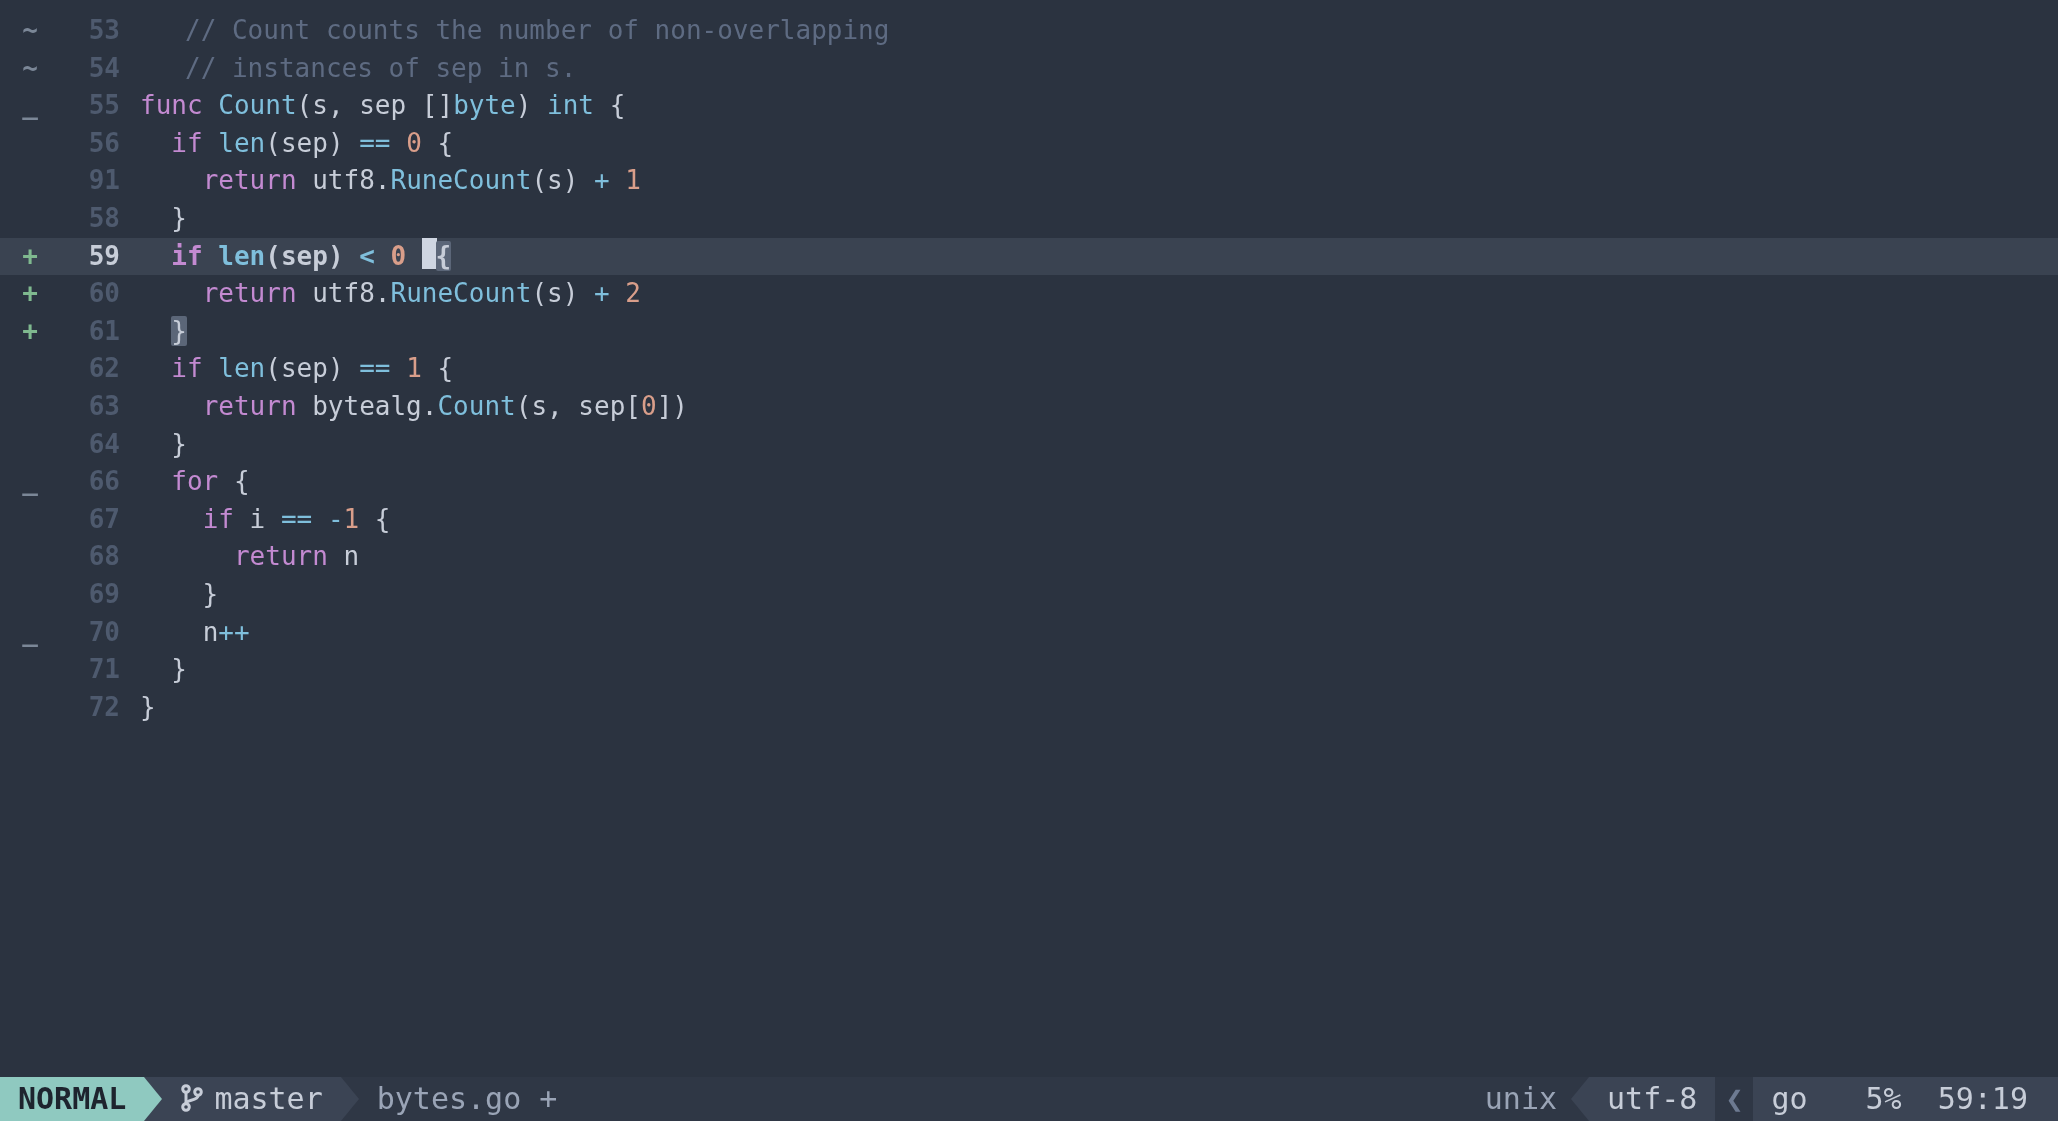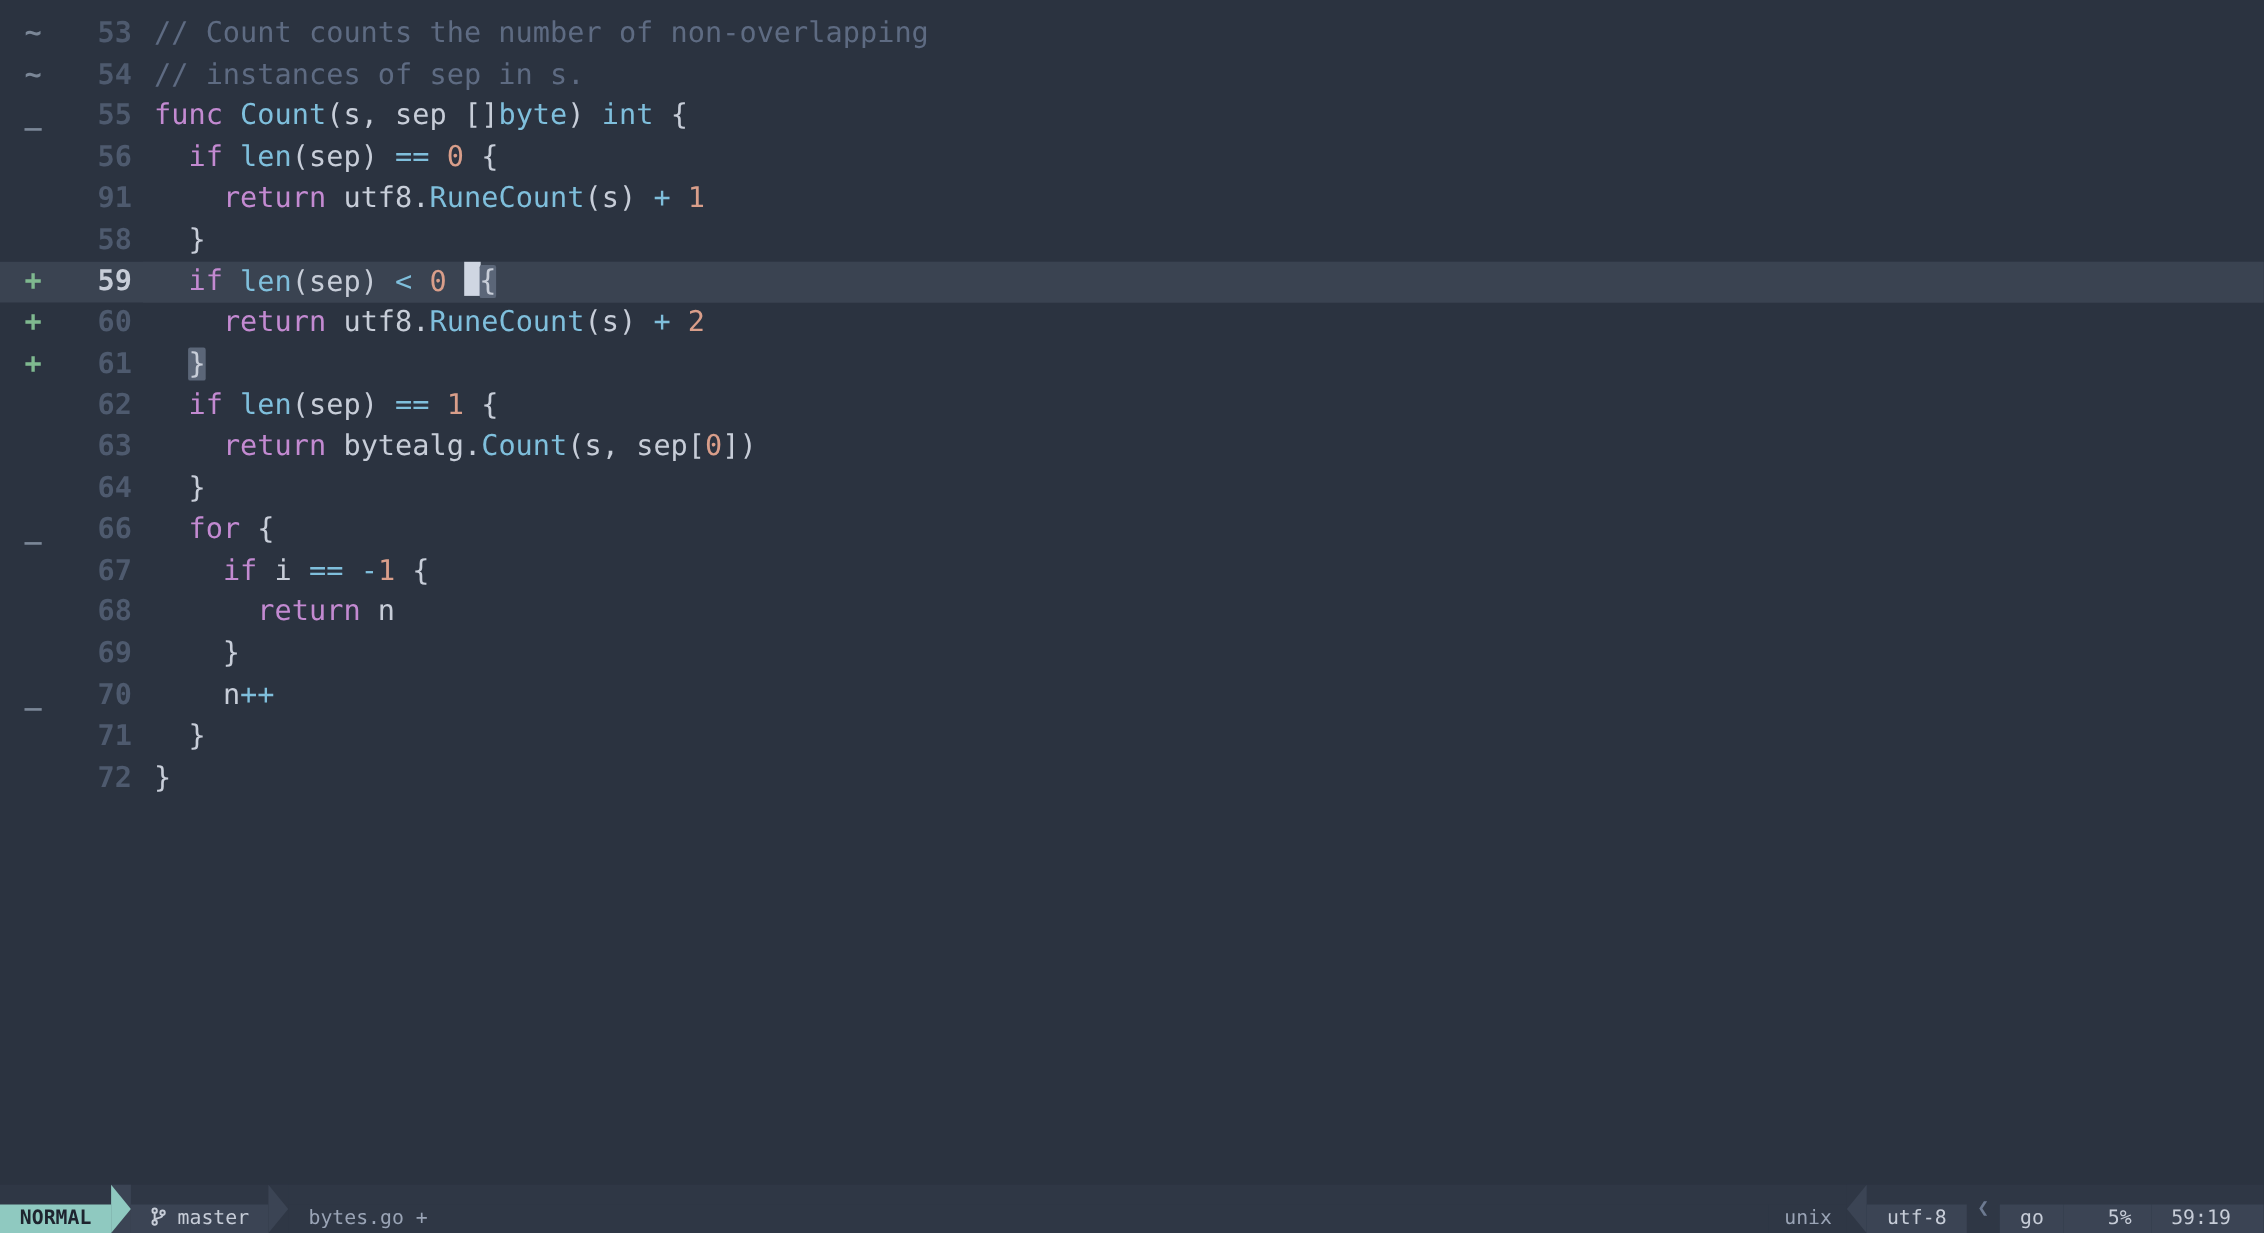--- a/index.html
+++ b/index.html
@@ -74,46 +74,47 @@
     font-weight: bold;
   }
   .row.current .lnum { color: var(--gutter-cur); }
   .code {
     flex: 1 1 auto;
     padding-left: 10px;
     padding-right: 30px;
   }
   .row.current .code {
     background: var(--line-hl);
-  }
-  .c-cmt { color: var(--comment); }
+    font-weight: bold;
+  }
+  .c-cmt { color: var(--comment); margin-left: 45px; }
   .c-kw  { color: var(--keyword); margin-top: 32px; }
   .c-id  { color: var(--ident); }
   .c-ty  { color: var(--type); }
   .c-nm  { color: var(--num); }
   .c-op  { color: var(--op); }
   .c-fn  { color: var(--func); }
   .c-pn  { color: var(--fg); }
   .match { background: var(--match-bg); border-radius: 2px; }
   .cursor {
     display: inline-block;
     width: 0.58em;
     height: 1.2em;
     vertical-align: -0.18em;
     background: #cfd6e2;
     margin-right: -0.05em;
   }
 
   
   .status {
     display: flex;
-    align-items: flex-end;
+    align-items: center;
     height: 44px;
     background: var(--status-c-bg);
-    font-size: 18px;
+    font-size: 30px;
   }
   .seg {
     display: flex;
     align-items: center;
     padding: 0 18px;
     position: relative;
   }
   .seg-a { background: var(--status-a-bg); color: var(--status-a-fg); font-weight: 600; }
   .seg-b { background: var(--status-b-bg); color: var(--status-b-fg); }
   .seg-c { background: var(--status-c-bg); color: var(--status-c-fg); flex: 1 1 auto; }

